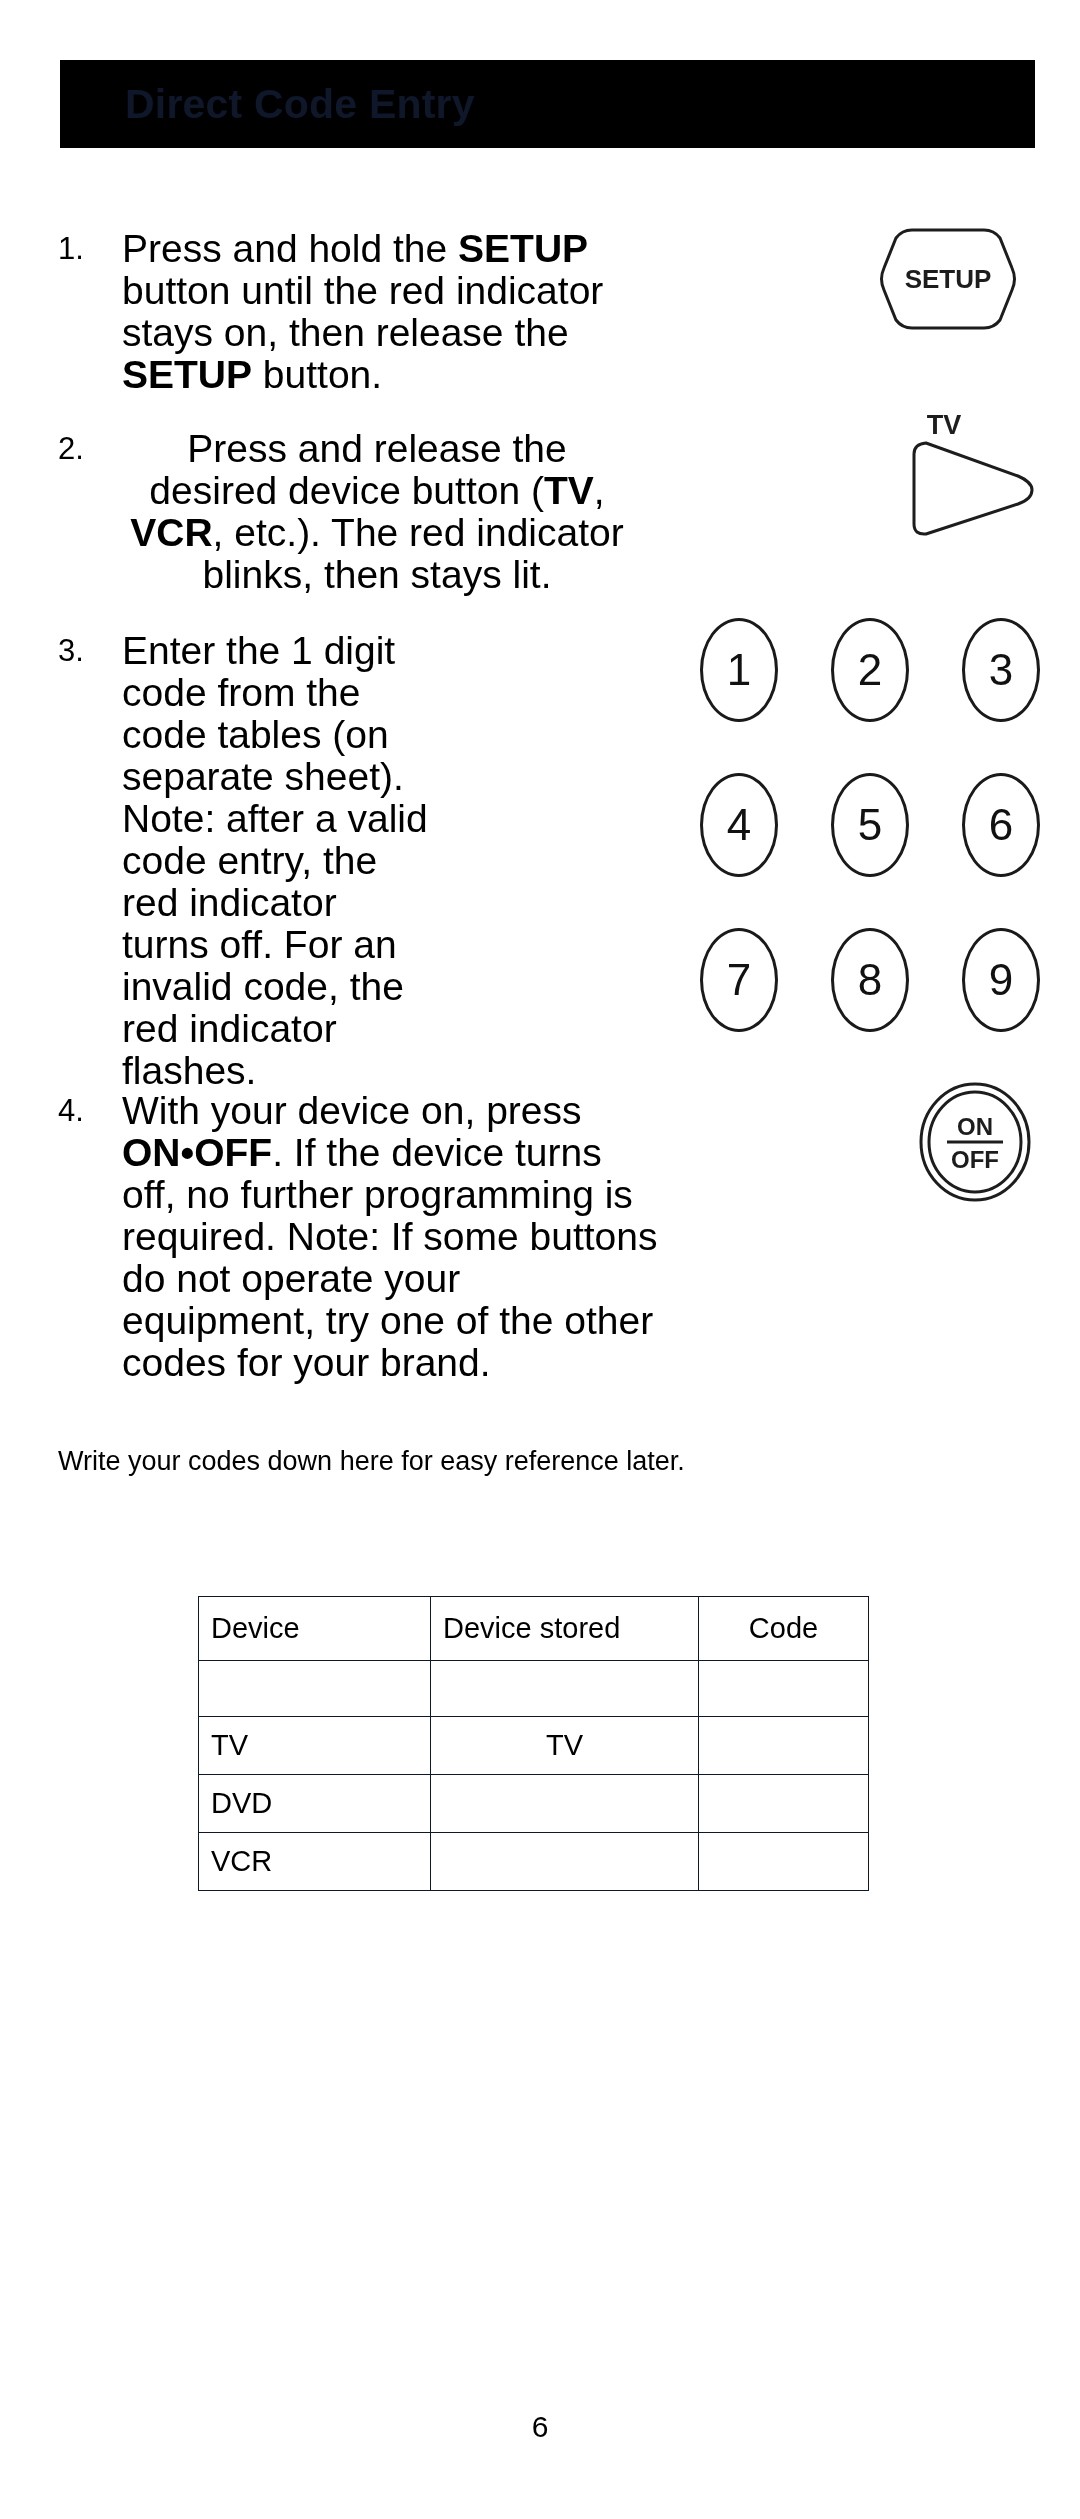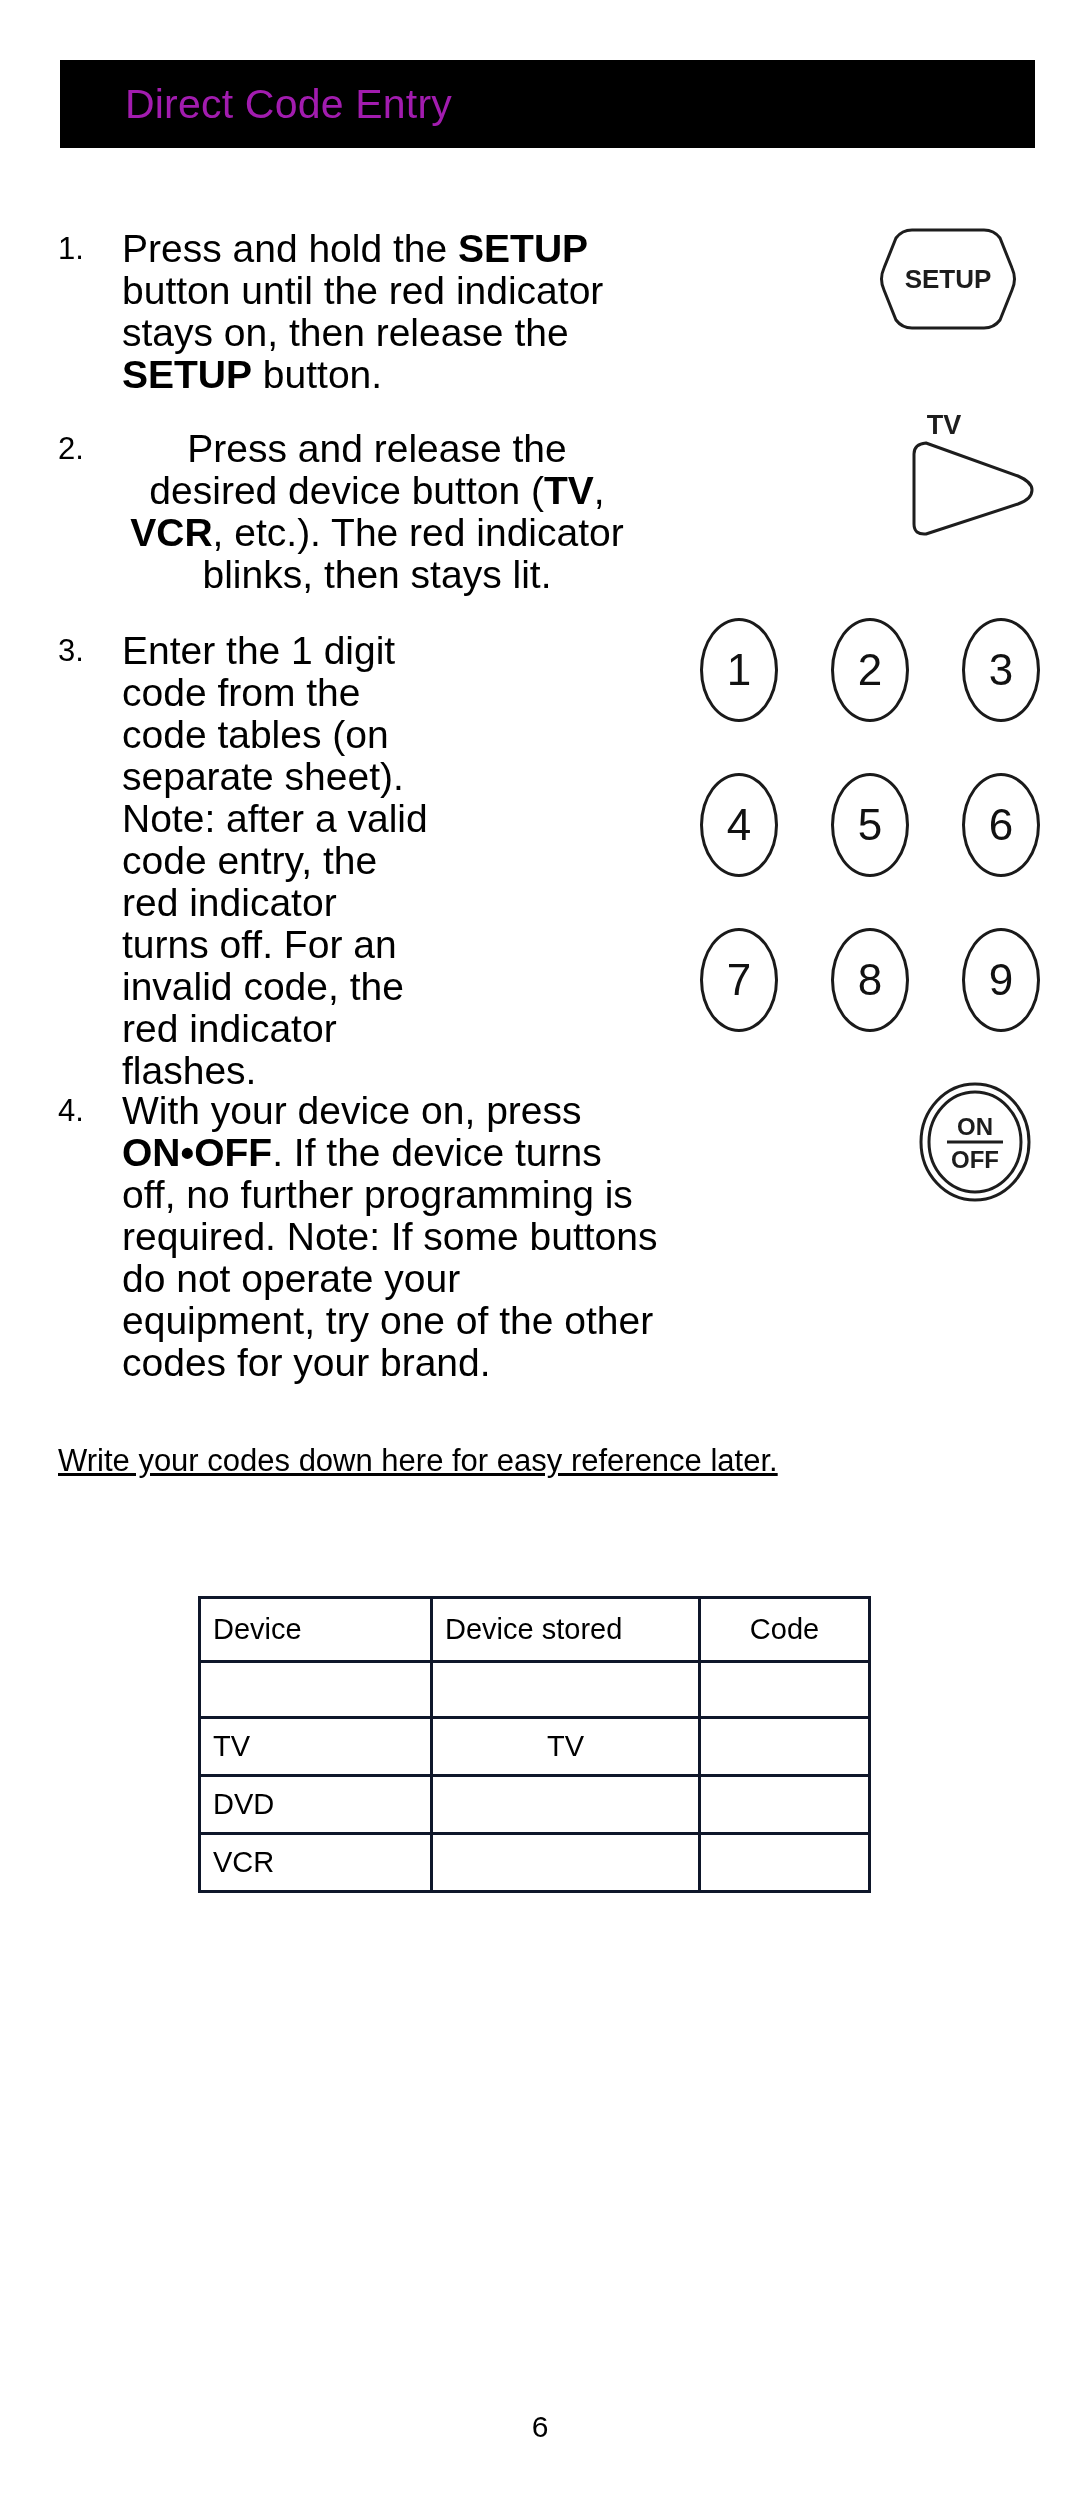--- a/index.html
+++ b/index.html
@@ -23,23 +23,23 @@
     top: 60px;
     width: 975px;
     height: 88px;
     background: #000000;
   }
   .banner-title {
     position: absolute;
     left: 125px;
     top: 74px;
     font-size: 41px;
-    font-weight: normal;
+    font-weight: bold;
     letter-spacing: 0.2px;
-    color: #a21caf;
+    color: #0f172a;
     line-height: 60px;
   }
 
   
   .step {
     position: absolute;
     display: block;
   }
   .step-num {
     position: absolute;
@@ -69,24 +69,23 @@
   #step-3 .step-body { width: 310px; }
 
   #step-4 { left: 58px; top: 1090px; }
   #step-4 .step-body { width: 540px; }
 
   
   .write-note {
     position: absolute;
     left: 58px;
     top: 1440px;
-    font-size: 31px;
+    font-size: 27px;
     line-height: 42px;
     width: 950px;
-    text-decoration: underline;
   }
 
   
   .btn-art { position: absolute; }
 
   #setup-button { left: 878px; top: 222px; width: 140px; height: 115px; }
   #tv-button    { left: 900px; top: 408px; width: 150px; height: 140px; }
   #onoff-button { left: 915px; top: 1080px; width: 130px; height: 130px; }
 
   .btn-art svg { display: block; overflow: visible; }
@@ -137,21 +136,21 @@
   
   #code-table {
     position: absolute;
     left: 198px;
     top: 1596px;
     width: 670px;
     border-collapse: collapse;
     table-layout: fixed;
   }
   #code-table td {
-    border: 3px solid #0f172a;
+    border: 1px solid #0f172a;
     height: 58px;
     padding: 0 12px;
     font-size: 29px;
     vertical-align: middle;
     box-sizing: border-box;
   }
   #code-table td.col-device  { width: 232px; text-align: left; }
   #code-table td.col-stored  { width: 268px; text-align: left; }
   #code-table td.col-code    { width: 170px; text-align: center; }
   #code-table td.center      { text-align: center; }

